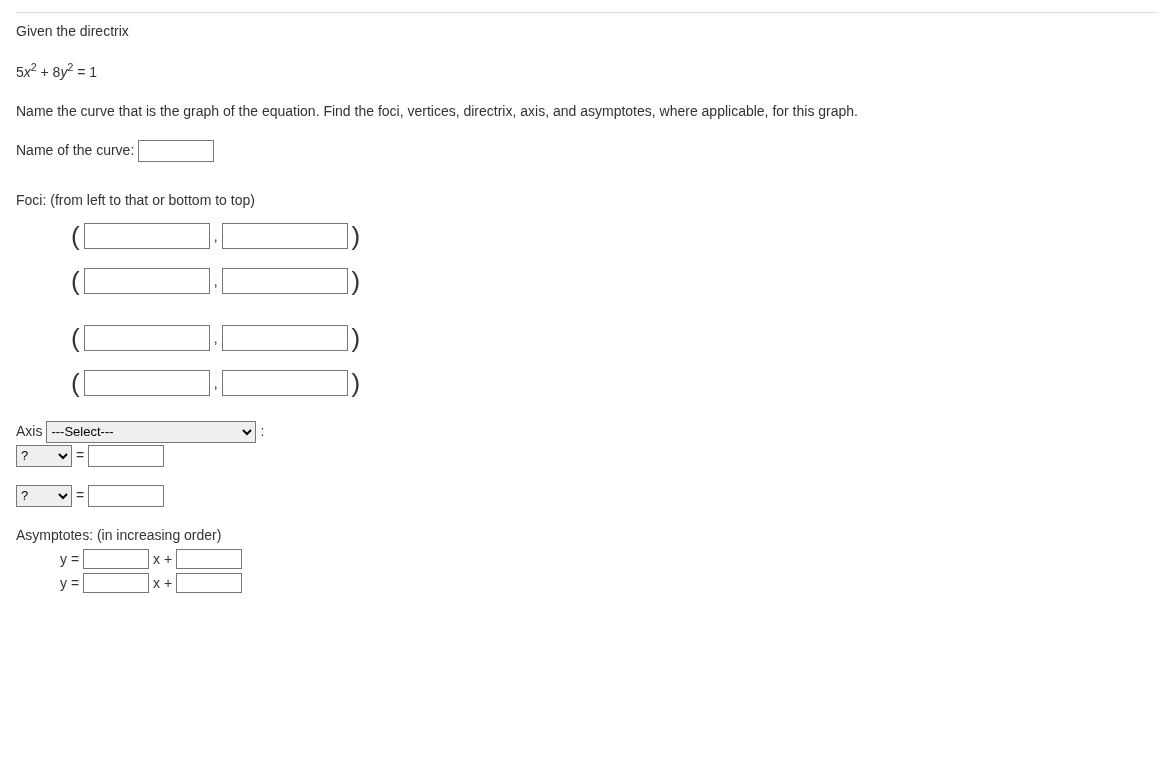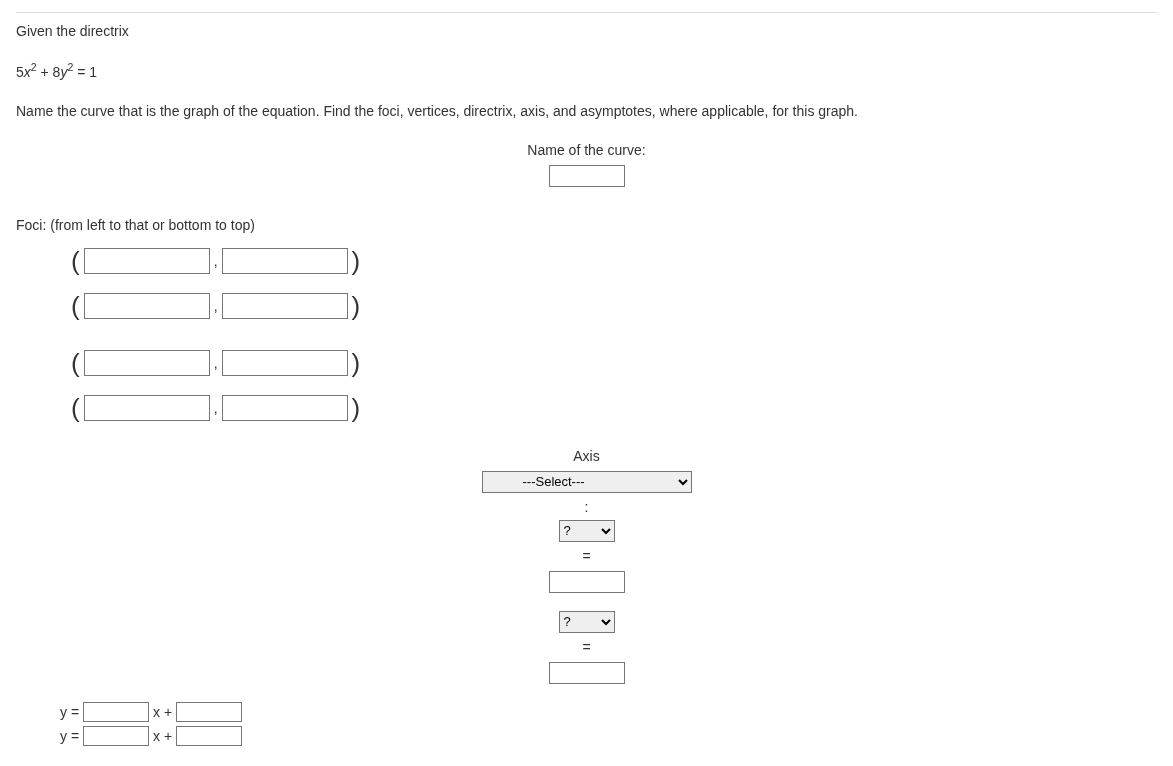--- a/index.html
+++ b/index.html
@@ -40,21 +40,20 @@
     padding: 1px 2px;
     font-size: 12px;
   }
   select {
     border: 1px solid #767676;
     font-size: 13px;
     height: 22px;
   }
   select.wide {
     width: 210px;
-    padding-left: 36px;
   }
   select.narrow {
     width: 56px;
   }
   .coord-row {
     margin: 6px 0 6px 55px;
     font-size: 22px;
     display: flex;
     align-items: center;
   }
@@ -66,21 +65,20 @@
     margin: 3px 0 3px 40px;
     font-size: 14px;
     display: flex;
     align-items: center;
   }
   .asym-row span { margin: 0 4px; }
   .inline-eq {
     display: flex;
     align-items: center;
     gap: 4px;
-    flex-direction: column;
   }
   hr.top {
     border: none;
     border-top: 1px solid #ddd;
     margin: 0 0 8px 0;
   }
 </style>
 </head>
 <body>
 
@@ -155,20 +153,21 @@
   <div class="inline-eq" style="margin-top:2px;">
     <select class="narrow">
       <option>?</option>
     </select>
     <span> = </span>
     <input type="text" class="short" style="">
   </div>
 </div>
 
 <div class="section">
+  <div>Asymptotes: (in increasing order)</div>
   <div class="asym-row">
     <span>y =</span>
     <input type="text" class="small" style="">
     <span>x +</span>
     <input type="text" class="small" style="">
   </div>
   <div class="asym-row">
     <span>y =</span>
     <input type="text" class="small" style="">
     <span>x +</span>

